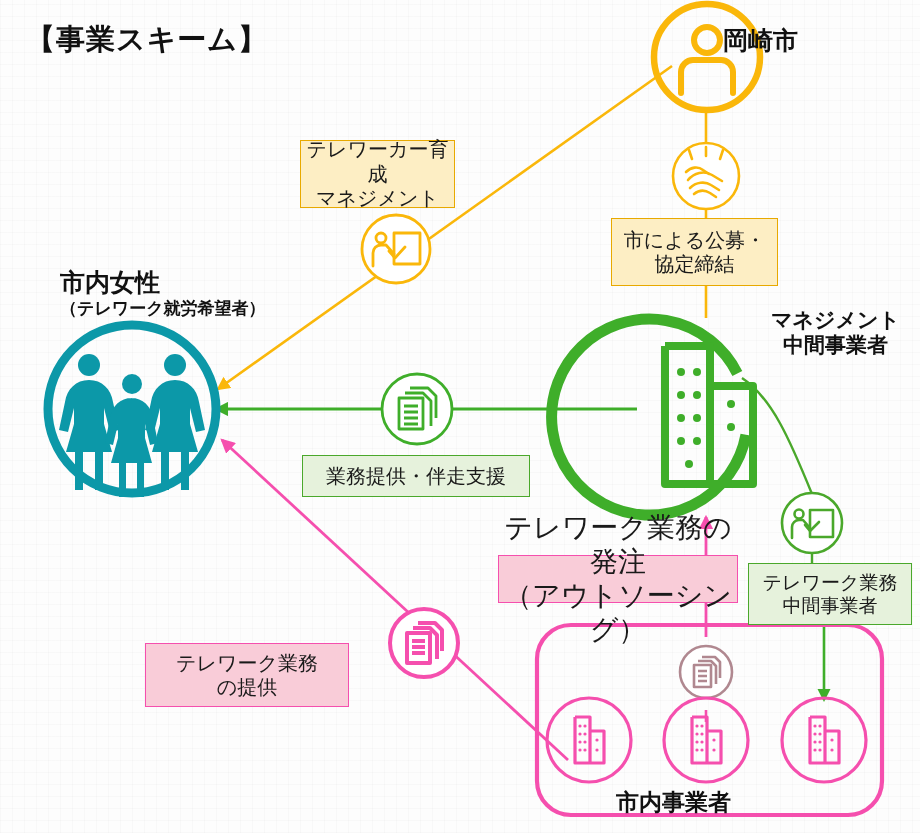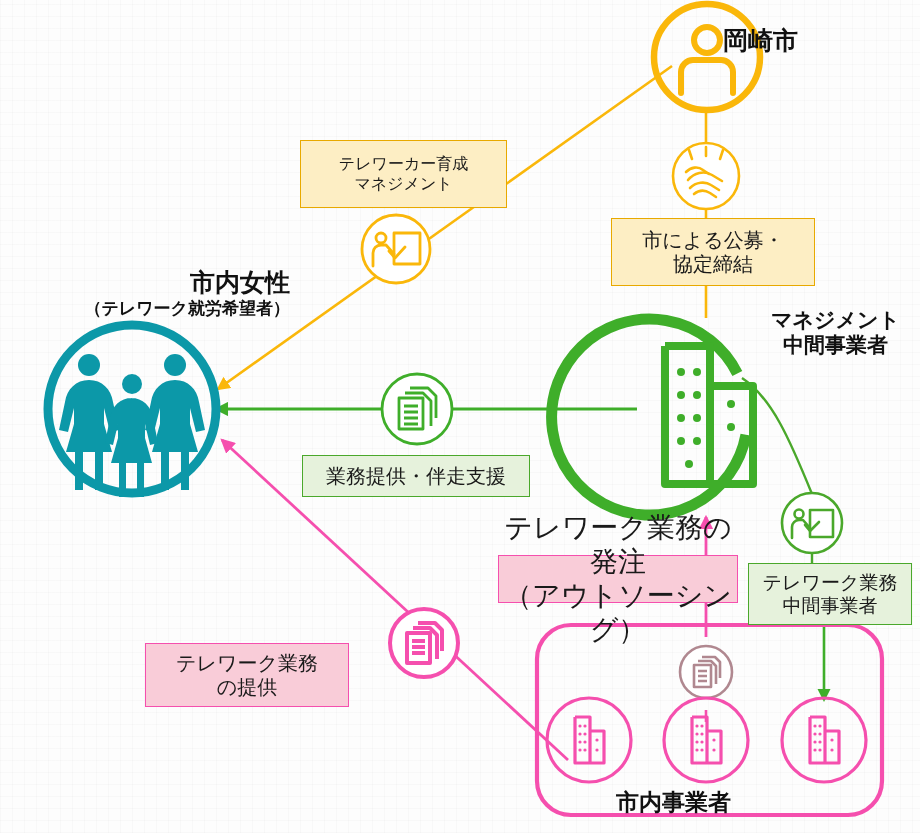--- a/index.html
+++ b/index.html
@@ -23,21 +23,21 @@
 
   
   #title{
     left:26px;top:20px;
     font-size:29px;font-weight:bold;color:#111;
     letter-spacing:1px;
   }
 
   
   .node-cap{
-    text-align:right;color:#111;font-weight:bold;
+    text-align:left;color:#111;font-weight:bold;
     line-height:1.18;
   }
   #cap-okazaki{left:723px;top:26px;font-size:25px;}
   #cap-women{left:60px;top:268px;width:230px;font-size:25px;}
   #cap-women .sub{font-size:17px;font-weight:bold;display:block;margin-top:1px;}
   #cap-mgmt{left:748px;top:308px;width:175px;font-size:21px;text-align:center;}
   #cap-local{left:616px;top:789px;font-size:23px;}
 
   
   .box{
@@ -46,22 +46,22 @@
     display:flex;align-items:center;justify-content:center;
     text-align:center;
     color:#1a1a1a;
     line-height:1.22;
   }
   .box-amber{background:#fdeec4;border:1.6px solid #e8a900;}
   .box-white-amber{background:#ffffff;border:1.6px solid #f0ad16;}
   .box-green{background:#e6f2dc;border:1.6px solid #4aa82b;}
   .box-pink{background:#f9ccd8;border:1.6px solid #f54fae;}
 
-  #box-train{left:300px;top:140px;width:207px;height:68px;font-size:16px;}
-  #box-koubo{left:611px;top:218px;width:204px;height:68px;font-size:20px;}
+  #box-train{left:300px;top:140px;width:155px;height:68px;font-size:20px;}
+  #box-koubo{left:611px;top:218px;width:167px;height:68px;font-size:20px;}
   #box-support{left:302px;top:455px;width:228px;height:42px;font-size:20px;}
   #box-renkei{left:106px;top:545px;width:290px;height:82px;font-size:19px;}
   #box-teikyo{left:145px;top:643px;width:204px;height:64px;font-size:20px;}
   #box-hacchu{left:498px;top:555px;width:240px;height:48px;font-size:28px;}
   #box-kaitaku{left:748px;top:563px;width:164px;height:62px;font-size:19px;}
 </style>
 </head>
 <body>
 
 <div id="stage">
@@ -238,20 +238,21 @@
         <circle cx="815" cy="742" r="1.6"></circle>
           <circle cx="820" cy="742" r="1.6"></circle>
         <circle cx="815" cy="750" r="1.6"></circle>
           <circle cx="820" cy="750" r="1.6"></circle>
         <circle cx="832" cy="740" r="1.6"></circle>
           <circle cx="832" cy="750" r="1.6"></circle>
       </g>
     </g>
   </svg>
 
+  <div class="txt" id="title">【事業スキーム】</div>
 
   <div class="txt node-cap" id="cap-okazaki">岡崎市</div>
 
   <div class="txt node-cap" id="cap-women">
     <span>市内女性</span>
     <span class="sub">（テレワーク就労希望者）</span>
   </div>
 
   <div class="txt node-cap" id="cap-mgmt">
     <span>マネジメント</span><br>

